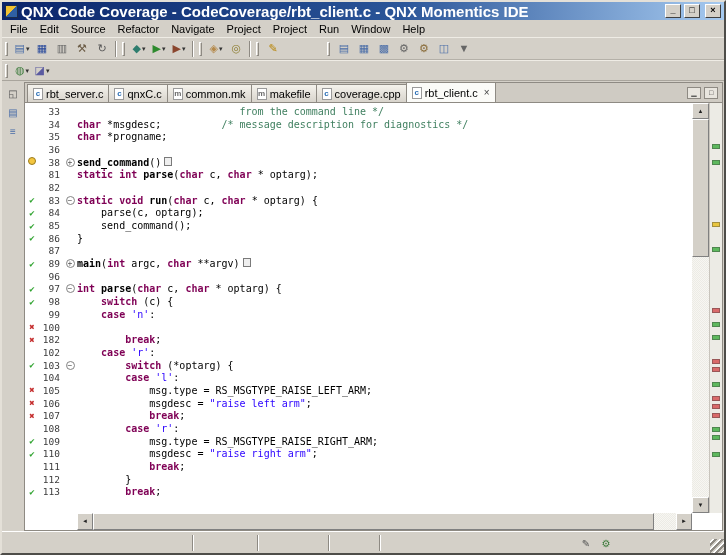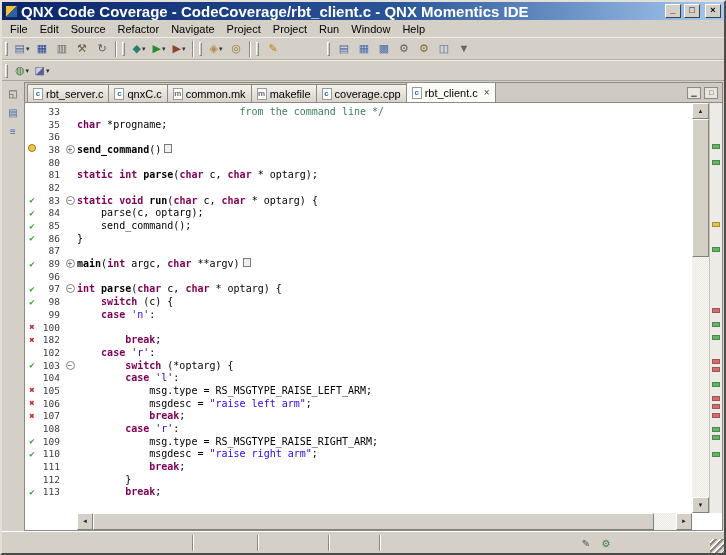--- a/index.html
+++ b/index.html
@@ -261,24 +261,24 @@
         <div class="tabbar-fill"></div>
         <div class="tabbar-btns">
             <span class="tb-mini">▁</span>
             <span class="tb-mini">□</span>
           </div>
       </div>
 
       <div class="editor-body">
         <div class="code-scroll">
             <div class="line"><span class="col-marker"></span><span class="col-ln">33</span><span class="col-fold"></span><span class="code-text"><span class="tk-c">                           from the command line */</span></span></div>
+            <div class="line"><span class="col-marker"></span><span class="col-ln">34</span><span class="col-fold"></span><span class="code-text"><span class="tk-k">char</span><span class="tk-d"> *msgdesc;          </span><span class="tk-c">/* message description for diagnostics */</span></span></div>
             <div class="line"><span class="col-marker"></span><span class="col-ln">35</span><span class="col-fold"></span><span class="code-text"><span class="tk-k">char</span><span class="tk-d"> *progname;</span></span></div>
             <div class="line"><span class="col-marker"></span><span class="col-ln">36</span><span class="col-fold"></span><span class="code-text"></span></div>
             <div class="line"><span class="col-marker"><span class="mk-circle"></span></span><span class="col-ln">38</span><span class="col-fold"><span class="fold-c">+</span></span><span class="code-text"><span class="tk-f">send_command</span><span class="tk-d">()</span><span class="cbox"></span></span></div>
-            <div class="line"><span class="col-marker"></span><span class="col-ln">80</span><span class="col-fold"></span><span class="code-text"></span></div>
             <div class="line"><span class="col-marker"></span><span class="col-ln">81</span><span class="col-fold"></span><span class="code-text"><span class="tk-k">static</span><span class="tk-d"> </span><span class="tk-k">int</span><span class="tk-d"> </span><span class="tk-f">parse</span><span class="tk-d">(</span><span class="tk-k">char</span><span class="tk-d"> c, </span><span class="tk-k">char</span><span class="tk-d"> * optarg);</span></span></div>
             <div class="line"><span class="col-marker"></span><span class="col-ln">82</span><span class="col-fold"></span><span class="code-text"></span></div>
             <div class="line"><span class="col-marker"><span class="mk-check">✔</span></span><span class="col-ln">83</span><span class="col-fold"><span class="fold-c">−</span></span><span class="code-text"><span class="tk-k">static</span><span class="tk-d"> </span><span class="tk-k">void</span><span class="tk-d"> </span><span class="tk-f">run</span><span class="tk-d">(</span><span class="tk-k">char</span><span class="tk-d"> c, </span><span class="tk-k">char</span><span class="tk-d"> * optarg) {</span></span></div>
             <div class="line"><span class="col-marker"><span class="mk-check">✔</span></span><span class="col-ln">84</span><span class="col-fold"></span><span class="code-text"><span class="tk-d">    parse(c, optarg);</span></span></div>
             <div class="line"><span class="col-marker"><span class="mk-check">✔</span></span><span class="col-ln">85</span><span class="col-fold"></span><span class="code-text"><span class="tk-d">    send_command();</span></span></div>
             <div class="line"><span class="col-marker"><span class="mk-check">✔</span></span><span class="col-ln">86</span><span class="col-fold"></span><span class="code-text"><span class="tk-d">}</span></span></div>
             <div class="line"><span class="col-marker"></span><span class="col-ln">87</span><span class="col-fold"></span><span class="code-text"></span></div>
             <div class="line"><span class="col-marker"><span class="mk-check">✔</span></span><span class="col-ln">89</span><span class="col-fold"><span class="fold-c">+</span></span><span class="code-text"><span class="tk-f">main</span><span class="tk-d">(</span><span class="tk-k">int</span><span class="tk-d"> argc, </span><span class="tk-k">char</span><span class="tk-d"> **argv)</span><span class="cbox"></span></span></div>
             <div class="line"><span class="col-marker"></span><span class="col-ln">96</span><span class="col-fold"></span><span class="code-text"></span></div>
             <div class="line"><span class="col-marker"><span class="mk-check">✔</span></span><span class="col-ln">97</span><span class="col-fold"><span class="fold-c">−</span></span><span class="code-text"><span class="tk-k">int</span><span class="tk-d"> </span><span class="tk-f">parse</span><span class="tk-d">(</span><span class="tk-k">char</span><span class="tk-d"> c, </span><span class="tk-k">char</span><span class="tk-d"> * optarg) {</span></span></div>

